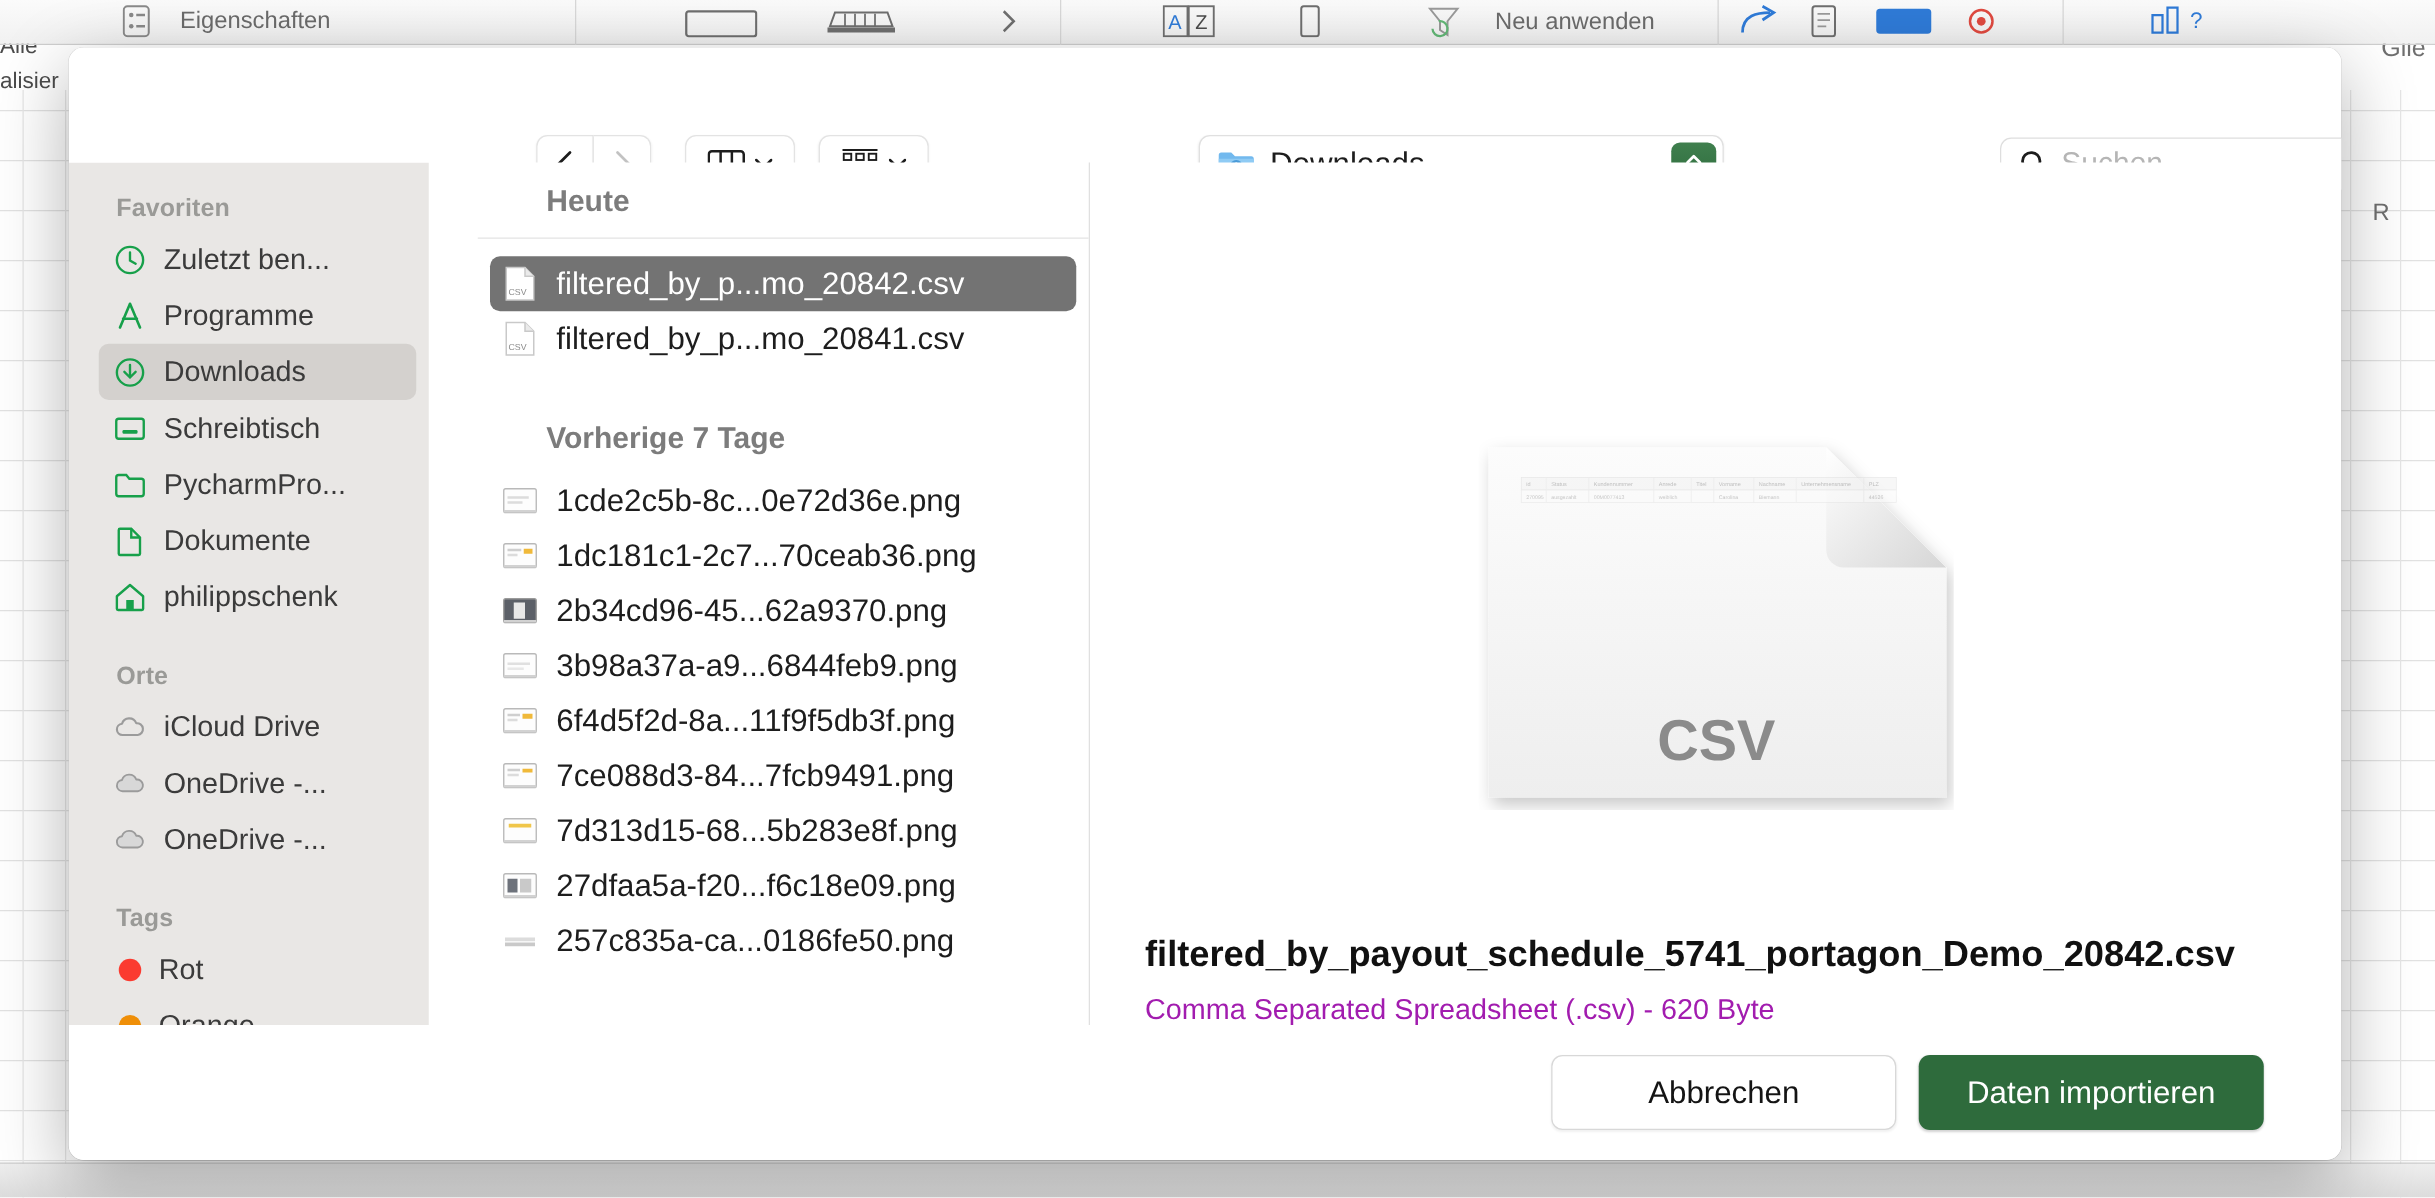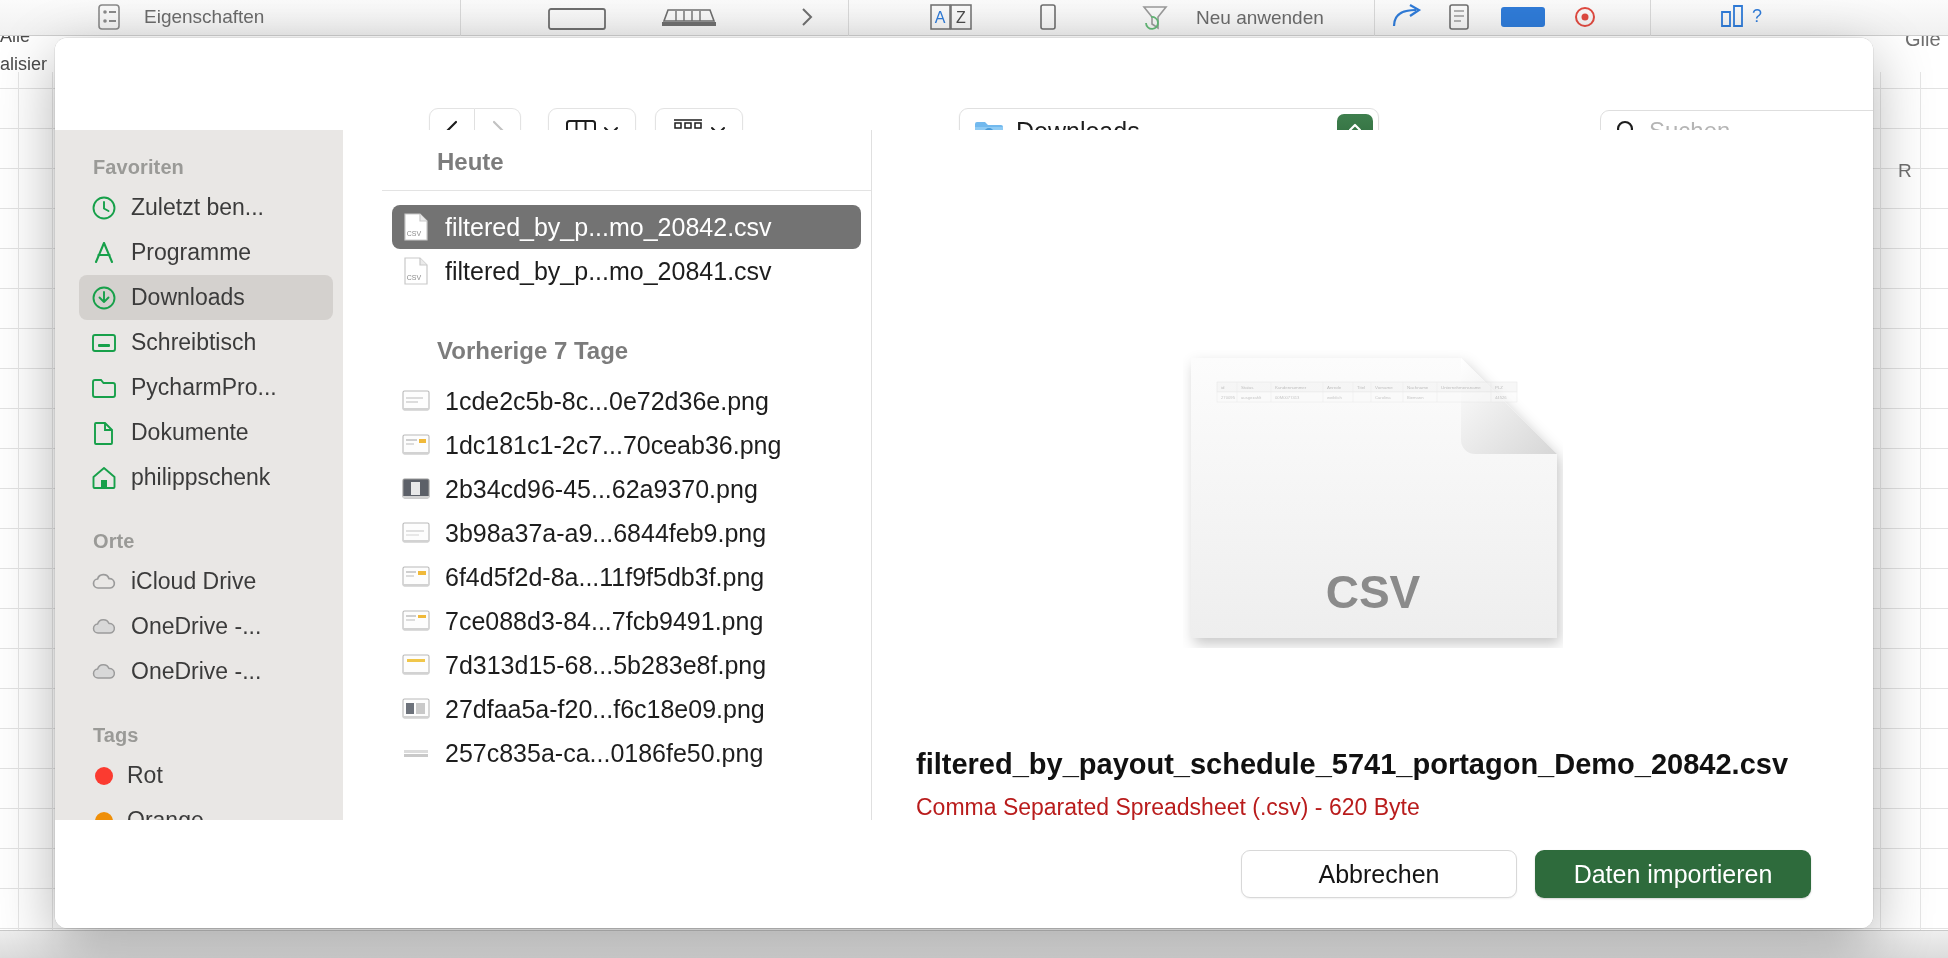--- a/index.html
+++ b/index.html
@@ -144,30 +144,30 @@
   
   .preview {
     flex: 1; min-width: 0; background: #fff; position: relative; overflow: hidden;
   }
   .csv-art {
     position: absolute; left: 50%; top: 218px; transform: translateX(-50%);
     width: 380px; height: 300px;
   }
   .pv-texts { position: absolute; left: 44px; right: 48px; top: 618px; }
   .pv-title { font-size: 29px; color: #111; font-weight: 700; white-space: nowrap; }
-  .pv-sub { font-size: 23px; color: #b91c1c; margin-top: 13px; }
+  .pv-sub { font-size: 23px; color: #a21caf; margin-top: 13px; }
 
   
   .footer {
     height: 108px; flex: 0 0 108px; background: #fff;
     display: flex; align-items: center; justify-content: flex-end;
     gap: 18px; padding-right: 62px;
   }
   .btn {
-    height: 48px; border-radius: 9px; font-size: 25px;
+    height: 60px; border-radius: 9px; font-size: 25px;
     display: flex; align-items: center; justify-content: center;
     cursor: default; white-space: nowrap;
   }
   .btn-cancel { min-width: 276px; background: #fff; color: #141414;
     border: 1px solid #d8d8d8; box-shadow: 0 1px 2px rgba(0,0,0,.06); }
   .btn-primary { min-width: 276px; background: #2e6b3c; color: #fff;
     box-shadow: 0 1px 2px rgba(0,0,0,.18); }
 </style>
 </head>
 <body>

